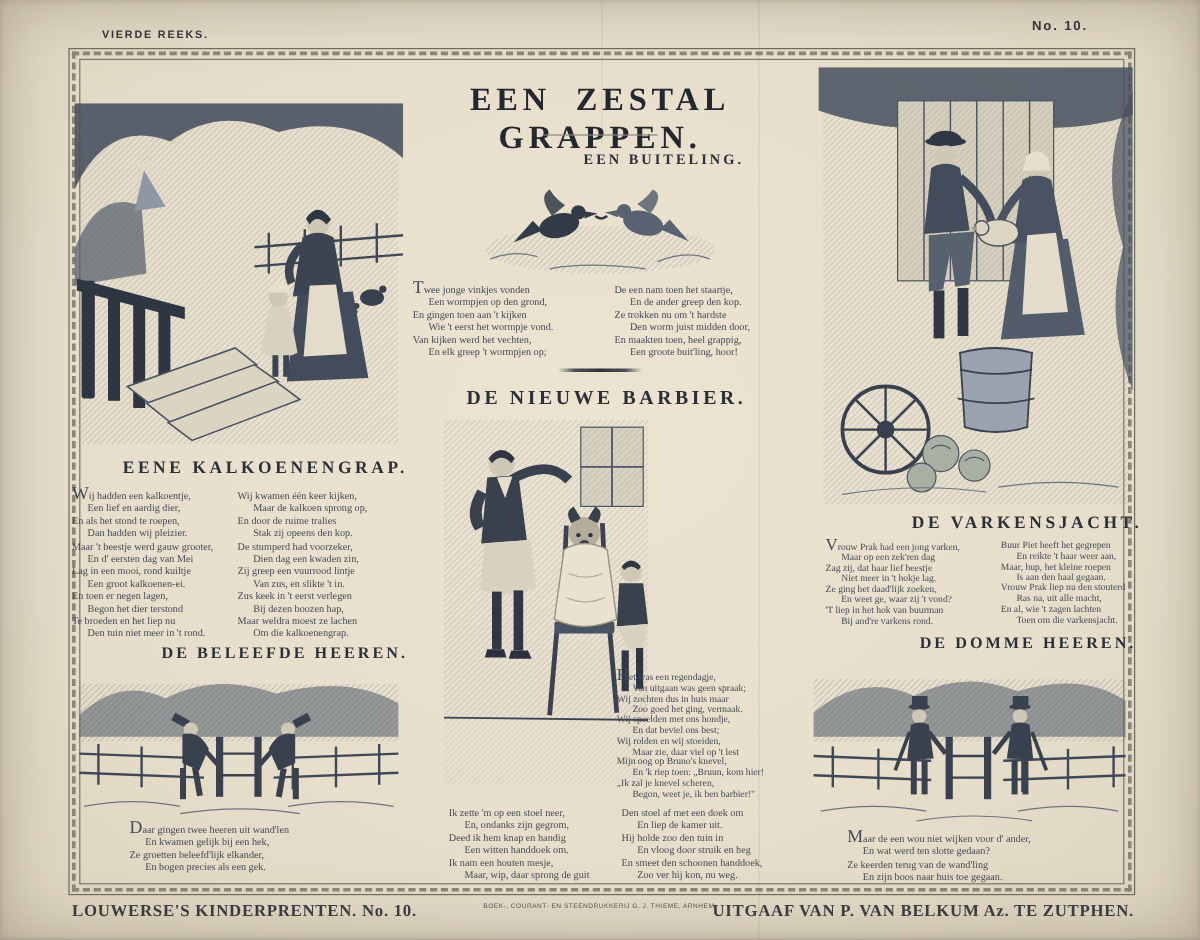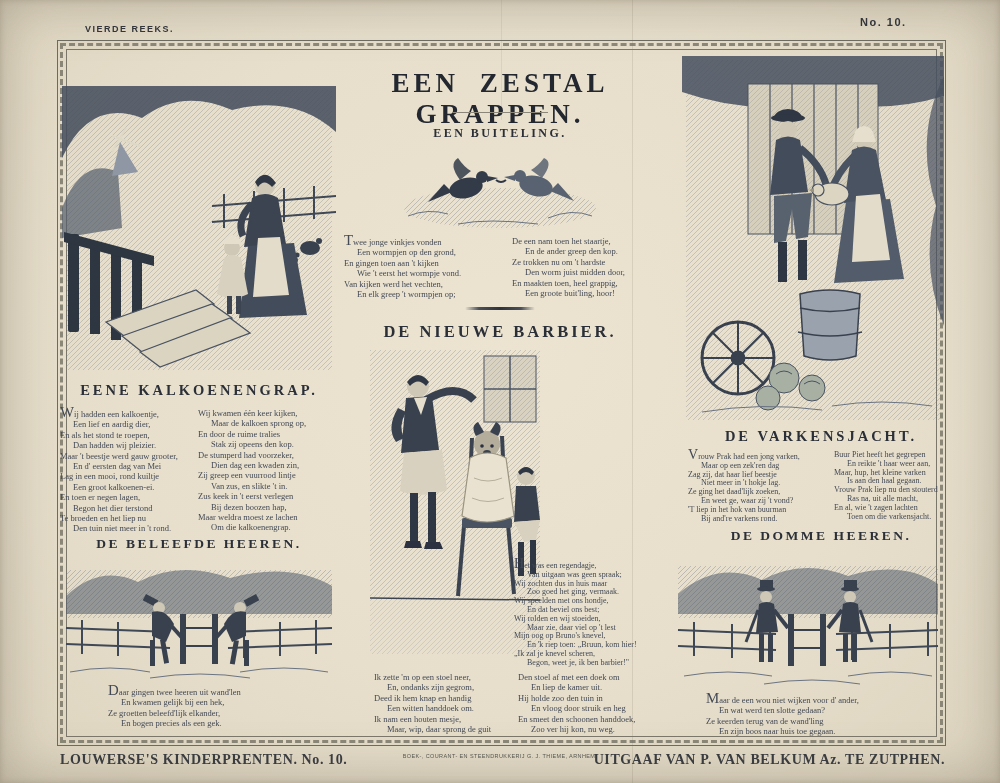--- a/index.html
+++ b/index.html
@@ -10,21 +10,21 @@
   .crease{position:absolute;background:rgba(110,100,80,.22);}
   
   .frame{position:absolute;left:57px;top:40px;width:887px;height:704px;border:1px solid #6d6a5f;}
   .frame .band{position:absolute;left:2px;top:2px;right:2px;bottom:2px;border:3px dashed #757264;opacity:.8;}
   .frame .inner{position:absolute;left:8px;top:8px;right:8px;bottom:8px;border:1px solid #7a776a;}
   
   .toplabel{position:absolute;font-family:"Liberation Sans",sans-serif;font-weight:bold;color:#33353a;letter-spacing:1.5px;}
   .title{position:absolute;text-align:center;font-weight:bold;color:#23272f;font-size:27px;letter-spacing:4px;word-spacing:10px;}
   .rule{position:absolute;height:1px;background:#8a877a;}
   .divider{position:absolute;height:3px;border-radius:2px;background:linear-gradient(90deg,transparent,#4a4f58 20%,#2e333c 50%,#4a4f58 80%,transparent);}
-  .heading{position:absolute;text-align:center;font-weight:bold;color:#2b2f38;letter-spacing:2.5px;}
+  .heading{position:absolute;text-align:right;font-weight:bold;color:#2b2f38;letter-spacing:2.5px;}
   .h-sm{font-size:12px;}
   .h-md{font-size:13.5px;}
   .h-lg{font-size:14.5px;letter-spacing:3px;}
   .h-xl{font-size:16.5px;letter-spacing:3px;}
   .poem{position:absolute;color:#434955;font-size:8.5px;}
   .poem .pline{white-space:nowrap;line-height:10.4px;}
   .poem.lh9 .pline{line-height:8.8px;font-size:8px;}
   .poem .pline.ind{padding-left:13px;}
   .poem.cap .pline:first-child::first-letter{font-size:1.75em;line-height:.6;}
   .poem.centerblock{width:fit-content;}
@@ -409,21 +409,21 @@
       <div class="pline">Zag zij, dat haar lief beestje</div>
       <div class="pline ind">Niet meer in 't hokje lag.</div>
       <div class="pline">Ze ging het daad'lijk zoeken,</div>
       <div class="pline ind">En weet ge, waar zij 't vond?</div>
       <div class="pline">'T liep in het hok van buurman</div>
       <div class="pline ind">Bij and're varkens rond.</div>
     </div>
   <div class="poem lh9" style="left:834px;top:451px;width:126px;">
       <div class="pline">Buur Piet heeft het gegrepen</div>
       <div class="pline ind">En reikte 't haar weer aan,</div>
-      <div class="pline">Maar, hup, het kleine varken</div>
+      <div class="pline">Maar, hup, het kleine roepen</div>
       <div class="pline ind">Is aan den haal gegaan.</div>
       <div class="pline">Vrouw Prak liep nu den stouterd</div>
       <div class="pline ind">Ras na, uit alle macht,</div>
       <div class="pline">En al, wie 't zagen lachten</div>
       <div class="pline ind">Toen om die varkensjacht.</div>
     </div>
 
   <div class="heading h-md" style="left:695px;top:528px;width:252px;">DE DOMME HEEREN.</div>
 
   <div class="ill" style="left:672px;top:550px;width:272px;height:142px;">

